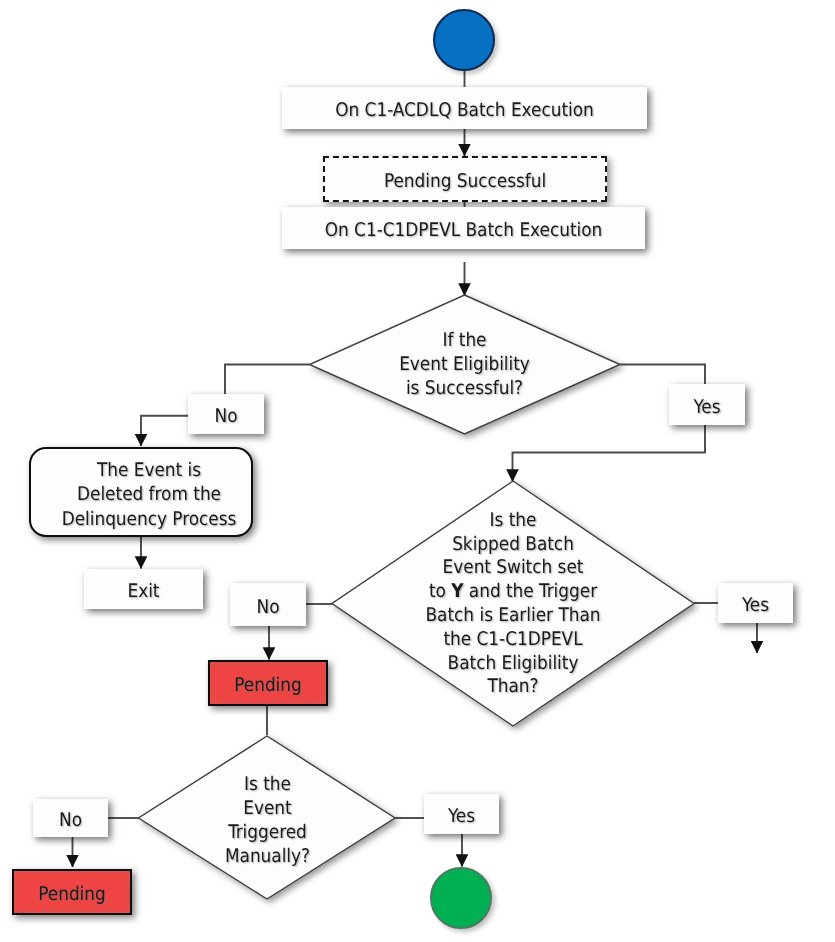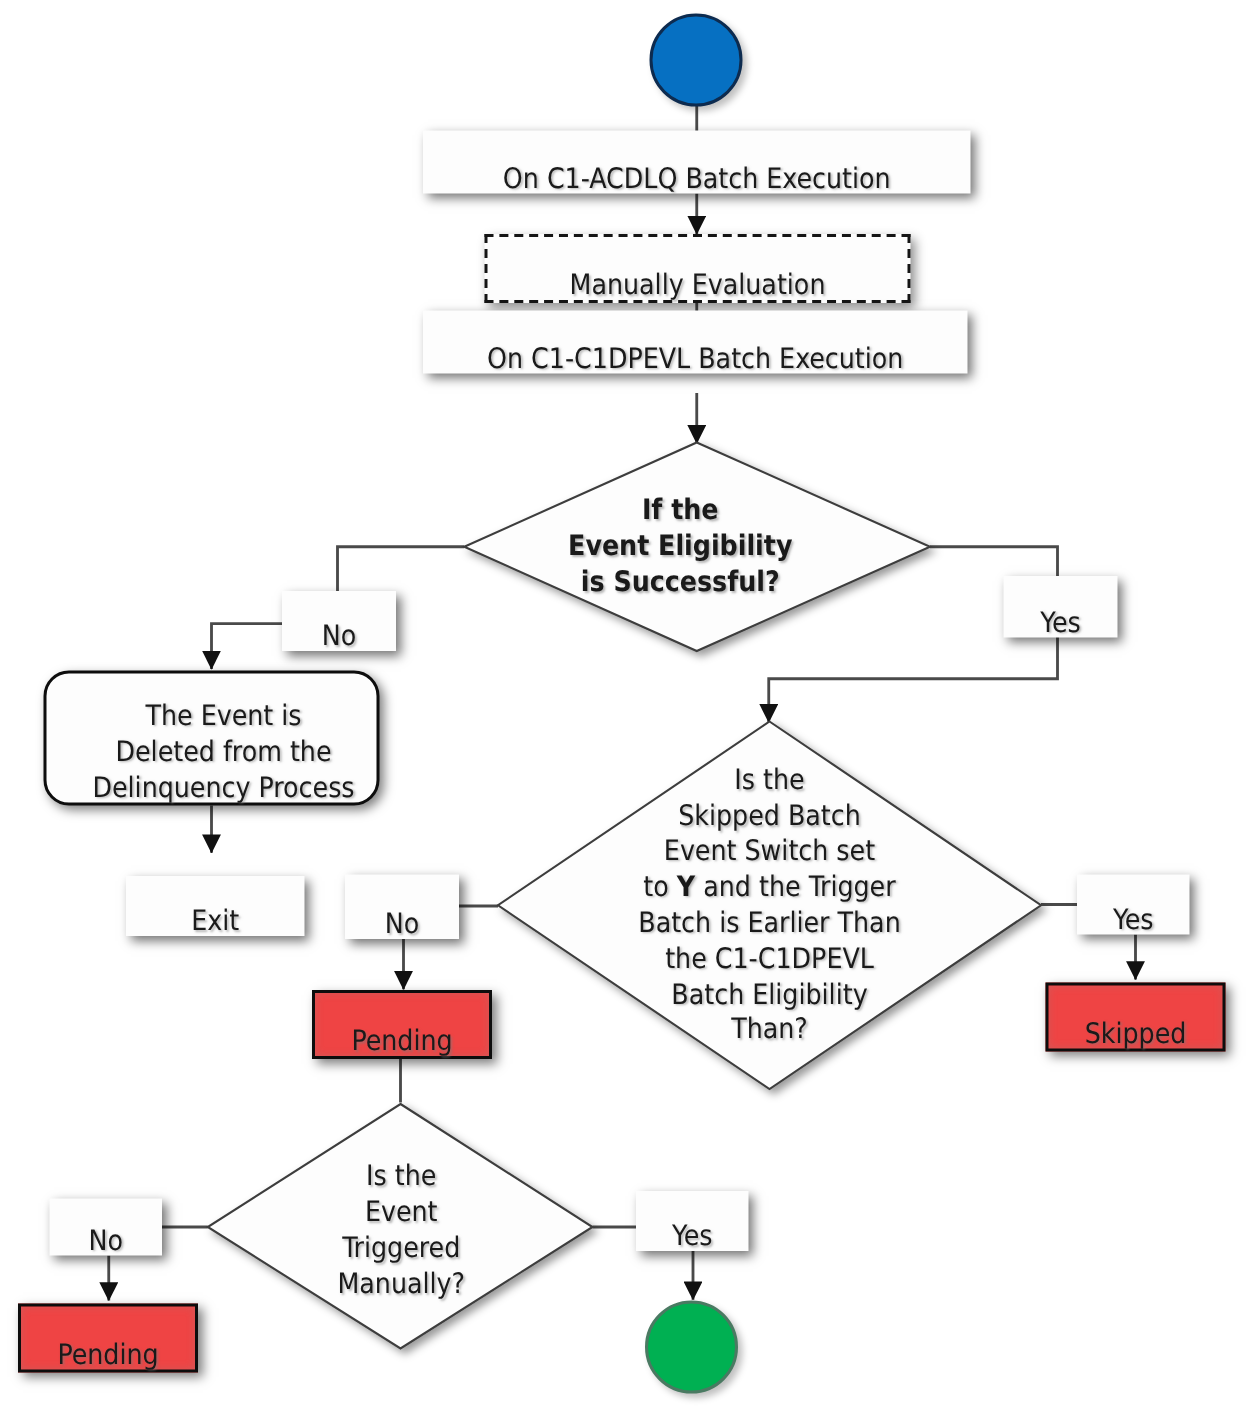--- a/index.html
+++ b/index.html
@@ -5,21 +5,21 @@
 <style>
   html,body{margin:0;padding:0;background:#ffffff;}
   body{width:835px;height:942px;overflow:hidden;
        font-family:"DejaVu Sans",sans-serif;
        -webkit-font-smoothing:antialiased;}
   #canvas{position:relative;width:835px;height:942px;background:#ffffff;}
   .node span,.node,.diamondtext,.diamondtext div{text-rendering:geometricPrecision;}
   svg.layer{position:absolute;left:0;top:0;width:835px;height:942px;overflow:visible;}
   #lines{z-index:1;}
   .node{position:absolute;box-sizing:border-box;z-index:2;
-        display:flex;align-items:flex-end;justify-content:center;text-align:center;
+        display:flex;align-items:center;justify-content:center;text-align:center;
         color:#1a1a1a;font-size:18.8px;font-stretch:condensed;
         line-height:24.2px;white-space:pre-line;}
   .node > span{position:relative;top:3.5px;}
   .node, .diamondtext{text-shadow:1.2px 1.2px 1.6px rgba(120,120,120,0.55);}
   .plainbox{background:#fdfdfd;
             box-shadow:3px 3px 7px rgba(0,0,0,0.55);}
   .dashedbox{background:#fdfdfd;border:2.5px dashed #151515;
              box-shadow:3px 3px 7px rgba(0,0,0,0.45);}
   .statebox{background:#ef4444;border:2.2px solid #0d0d0d;
             box-shadow:3px 3px 7px rgba(0,0,0,0.5), inset 0 0 6px rgba(140,140,140,0.30);}
@@ -76,48 +76,48 @@
   </svg>
 
   <div class="circle" style="left:433px;top:8.5px;width:62px;height:62px;background:#0670c2;border:2px solid #0d2b4f;box-sizing:border-box;box-shadow:3px 3px 5px rgba(0,0,0,0.25);"></div>
   <div class="circle" style="left:430px;top:867px;width:62px;height:62px;background:#00b052;border:2px solid #4a7a62;box-sizing:border-box;box-shadow:3px 3px 5px rgba(0,0,0,0.25);"></div>
 
   <div class="node plainbox" style="left:282px;top:87px;width:365px;height:42px;">
     <span>On C1-ACDLQ Batch Execution</span>
   </div>
 
   <div class="node dashedbox" style="left:323px;top:156px;width:284px;height:46px;">
-    <span>Manually Evaluation</span>
+    <span>Pending Successful</span>
   </div>
 
   <div class="node plainbox" style="left:282px;top:207px;width:363px;height:42px;">
     <span>On C1-C1DPEVL Batch Execution</span>
   </div>
 
-  <div class="diamondtext" style="left:318px;top:330px;width:271px;height:70px;font-weight:bold;">
+  <div class="diamondtext" style="left:329px;top:330px;width:271px;height:70px;">
     <span>If the
 Event Eligibility
 is Successful?</span>
   </div>
 
   <div class="node plainbox" style="left:188px;top:394px;width:76px;height:40px;">
     <span>No</span>
   </div>
 
   <div class="node plainbox" style="left:669px;top:384px;width:76px;height:41px;">
     <span>Yes</span>
   </div>
 
   <div class="node roundbox" style="left:29px;top:447px;width:224px;height:90px;">
     <span>The Event is
 Deleted from the
 Delinquency Process</span>
   </div>
 
-  <div class="node plainbox" style="left:84px;top:584px;width:119px;height:40px;">
+  <div class="node plainbox" style="left:84px;top:569px;width:119px;height:40px;">
     <span>Exit</span>
   </div>
 
   <div class="diamondtext multiline" style="left:383px;top:509px;width:260px;height:190px;">
       <div class="mlinner">
         <div>Is the</div>
         <div>Skipped Batch</div>
         <div>Event Switch set</div>
         <div><span>to </span><b>Y</b><span> and the Trigger</span></div>
         <div>Batch is Earlier Than</div>
@@ -132,23 +132,20 @@
   </div>
 
   <div class="node plainbox" style="left:718px;top:583px;width:75px;height:40px;">
     <span>Yes</span>
   </div>
 
   <div class="node statebox" style="left:208px;top:660px;width:120px;height:46px;">
     <span>Pending</span>
   </div>
 
-  <div class="node statebox" style="left:697px;top:655px;width:120px;height:46px;">
-    <span>Skipped</span>
-  </div>
 
   <div class="diamondtext" style="left:180px;top:772px;width:175px;height:98px;">
     <span>Is the
 Event
 Triggered
 Manually?</span>
   </div>
 
   <div class="node plainbox" style="left:33px;top:799px;width:75px;height:38px;">
     <span>No</span>

